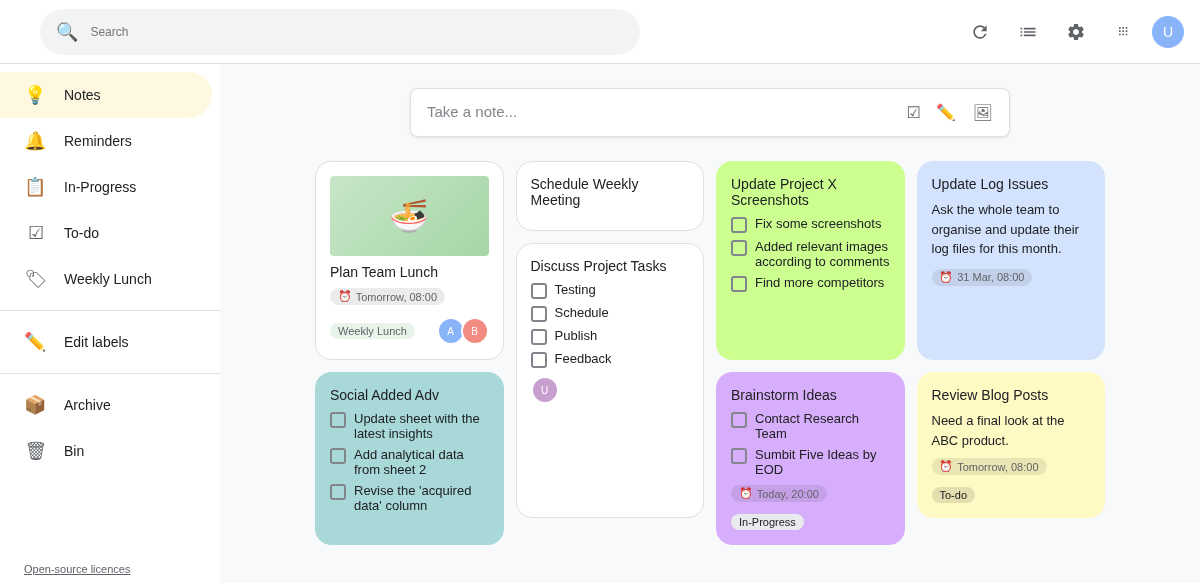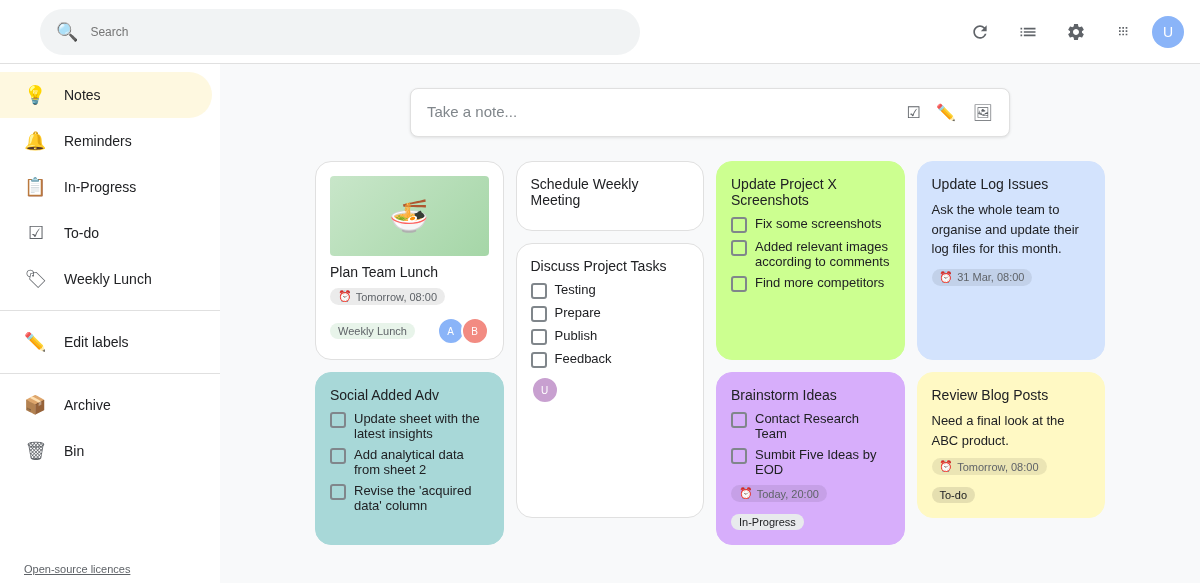--- a/index.html
+++ b/index.html
@@ -274,21 +274,21 @@
       </div>
 
       <div class="note-card" style="grid-row: span 2;">
         <div class="note-title">Discuss Project Tasks</div>
         <div class="note-checkbox-item">
           <div class="note-checkbox"></div>
           <span>Testing</span>
         </div>
         <div class="note-checkbox-item">
           <div class="note-checkbox"></div>
-          <span>Prepare</span>
+          <span>Schedule</span>
         </div>
         <div class="note-checkbox-item">
           <div class="note-checkbox"></div>
           <span>Publish</span>
         </div>
         <div class="note-checkbox-item">
           <div class="note-checkbox"></div>
           <span>Feedback</span>
         </div>
         <div style="margin-top:8px;">

